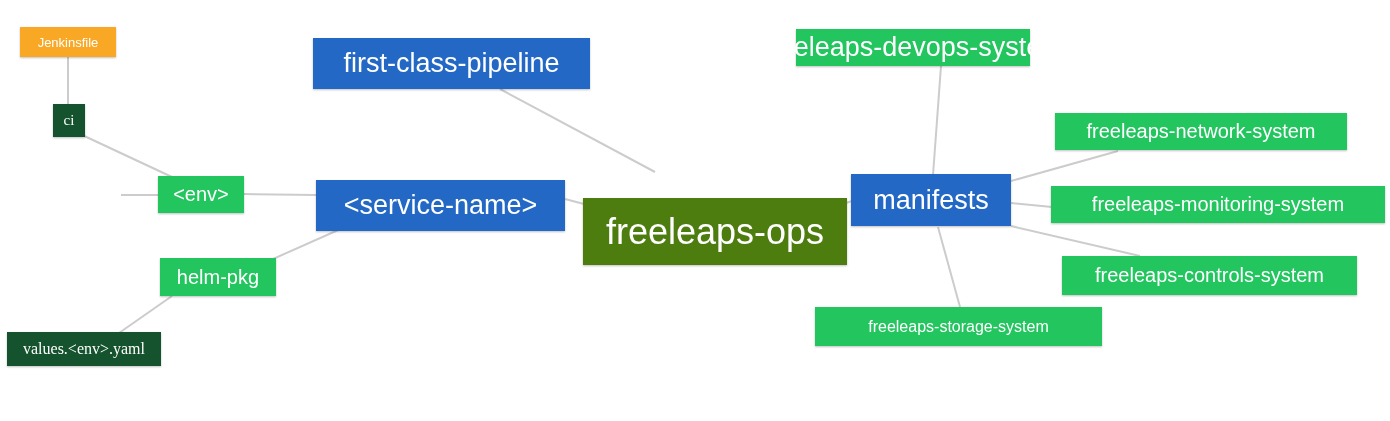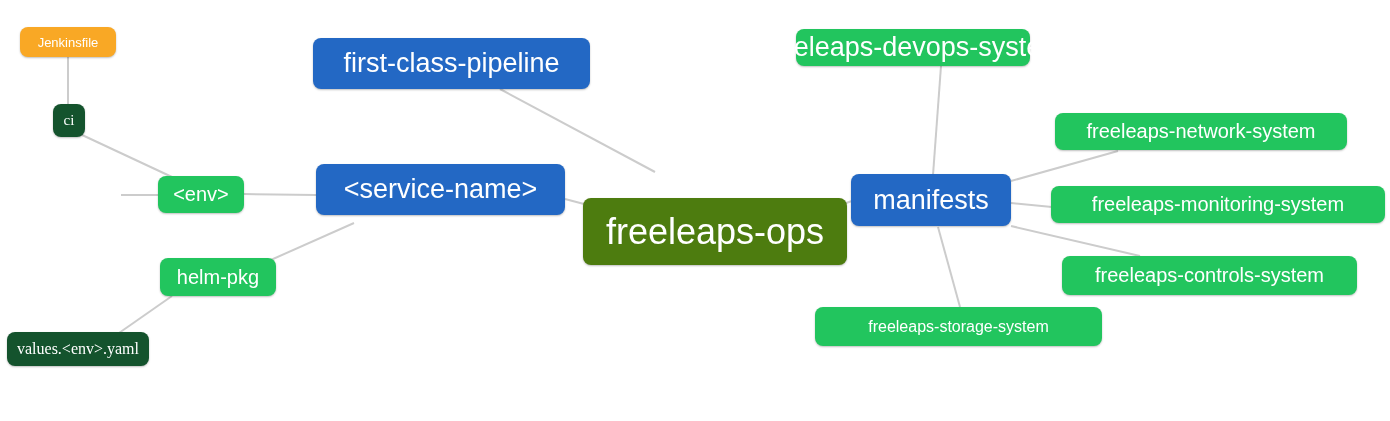--- a/index.html
+++ b/index.html
@@ -8,21 +8,21 @@
     width:1390px;height:421px;
     overflow:hidden;
     background:#ffffff;
     font-family:"Liberation Sans", sans-serif;
   }
   .edges{position:absolute;left:0;top:0;z-index:1;}
   .edges line{stroke:#cccccc;stroke-width:2;fill:none;}
   .node{
     position:absolute;z-index:2;
     display:flex;align-items:center;justify-content:center;
-    color:#ffffff;border-radius:8px;
+    color:#ffffff;border-radius:0;
     box-shadow:0 1px 2px rgba(0,0,0,0.25);
     cursor:pointer;white-space:nowrap;
     box-sizing:border-box;
   }
   .node-blue{background:#2368c4;}
   .node-green{background:#22c55e;}
   .node-red{background:#14532d;font-family:Liberation Serif, serif;}
   .node-orange{background:#f9a825;}
   .node-dark{background:#4d7c0f;margin-top:27px;}
 </style>
@@ -50,25 +50,25 @@
 
   <div class="node node-orange" style="left:20px;top:27px;width:96px;height:30px;font-size:13px;">Jenkinsfile</div>
 
   <div class="node node-red" style="left:53px;top:104px;width:32px;height:33px;font-size:15px;">ci</div>
 
 
   <div class="node node-green" style="left:158px;top:176px;width:86px;height:37px;font-size:20px;">&lt;env&gt;</div>
 
   <div class="node node-green" style="left:148px;top:258px;width:116px;height:38px;font-size:20px;margin-left:12px;">helm-pkg</div>
 
-  <div class="node node-red" style="left:7px;top:332px;width:142px;height:34px;font-size:16px;">values.&lt;env&gt;.yaml</div>
+  <div class="node node-red" style="left:7px;top:332px;width:154px;height:34px;font-size:16px;">values.&lt;env&gt;.yaml</div>
 
   <div class="node node-blue" style="left:313px;top:38px;width:277px;height:51px;font-size:27px;">first-class-pipeline</div>
 
-  <div class="node node-blue" style="left:316px;top:164px;width:249px;height:51px;font-size:27px;text-align:right;">&lt;service-name&gt;</div>
+  <div class="node node-blue" style="left:316px;top:180px;width:249px;height:51px;font-size:27px;text-align:right;">&lt;service-name&gt;</div>
 
   <div class="node node-dark" style="left:583px;top:171px;width:264px;height:67px;font-size:36px;">freeleaps-ops</div>
 
   <div class="node node-blue" style="left:851px;top:174px;width:160px;height:52px;font-size:27px;">manifests</div>
 
   <div class="node node-green" style="left:796px;top:29px;width:234px;height:37px;font-size:27px;">freeleaps-devops-system</div>
 
   <div class="node node-green" style="left:1055px;top:113px;width:292px;height:37px;font-size:20px;">freeleaps-network-system</div>
 
   <div class="node node-green" style="left:1051px;top:186px;width:334px;height:37px;font-size:20px;">freeleaps-monitoring-system</div>

